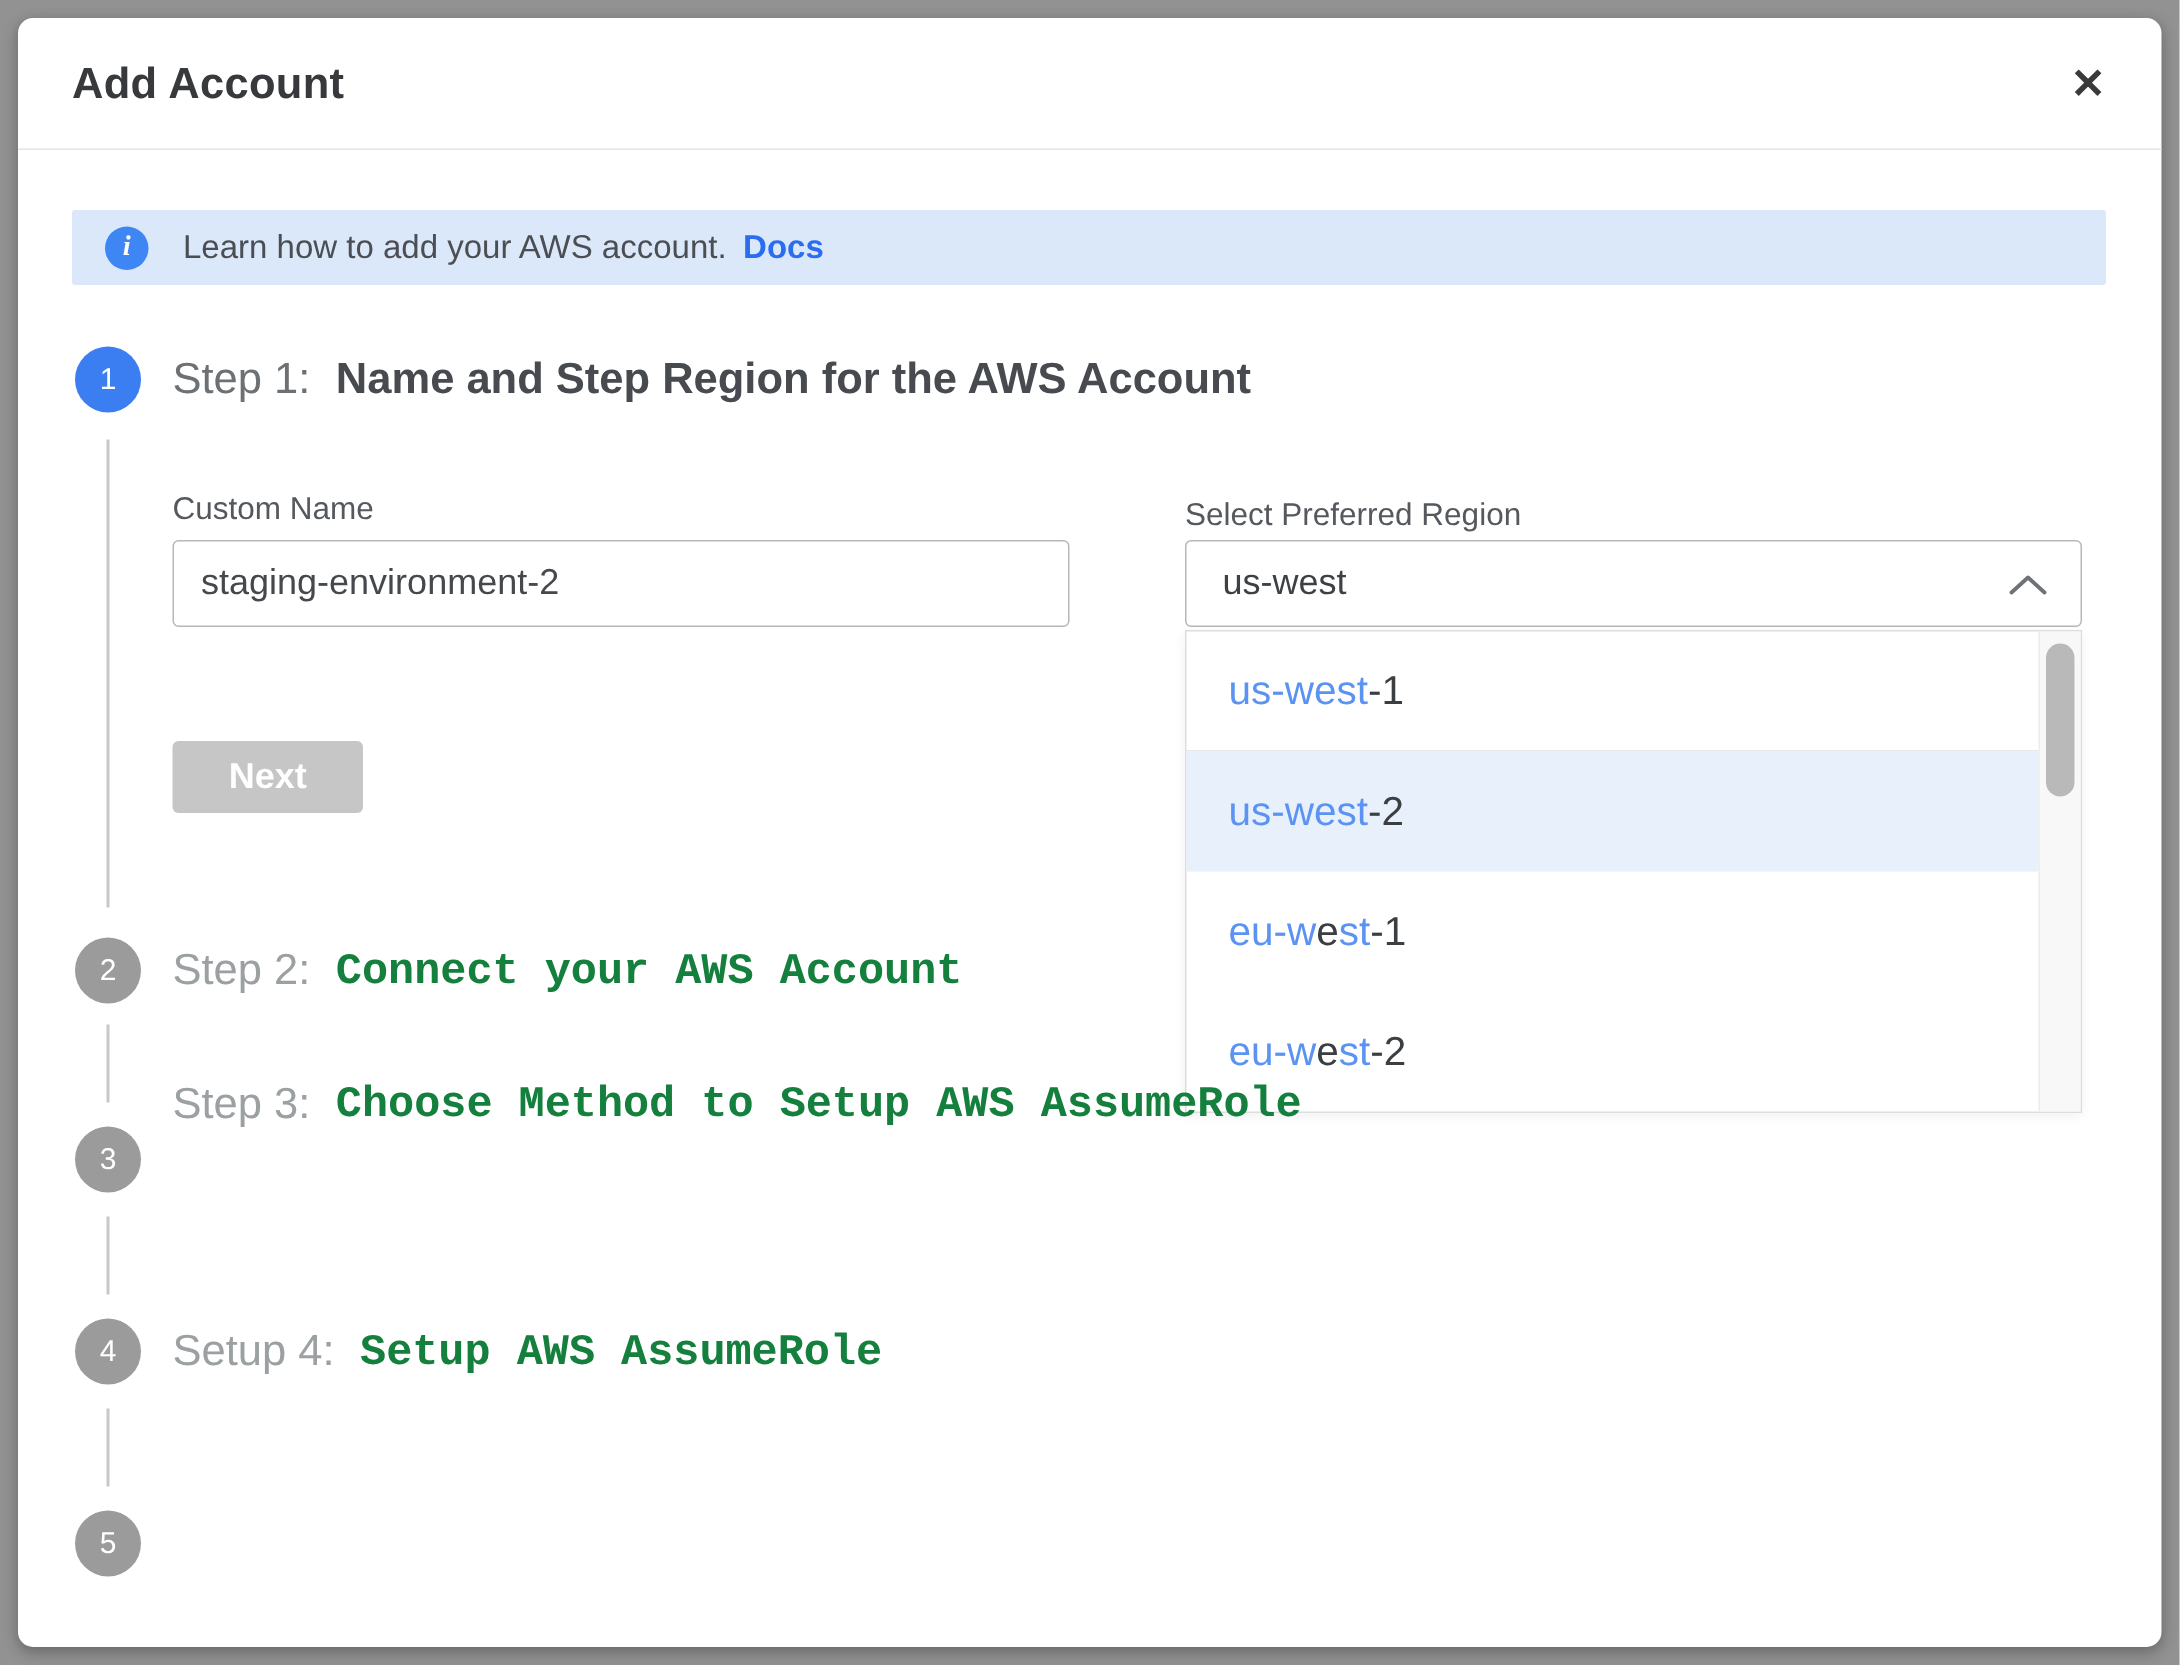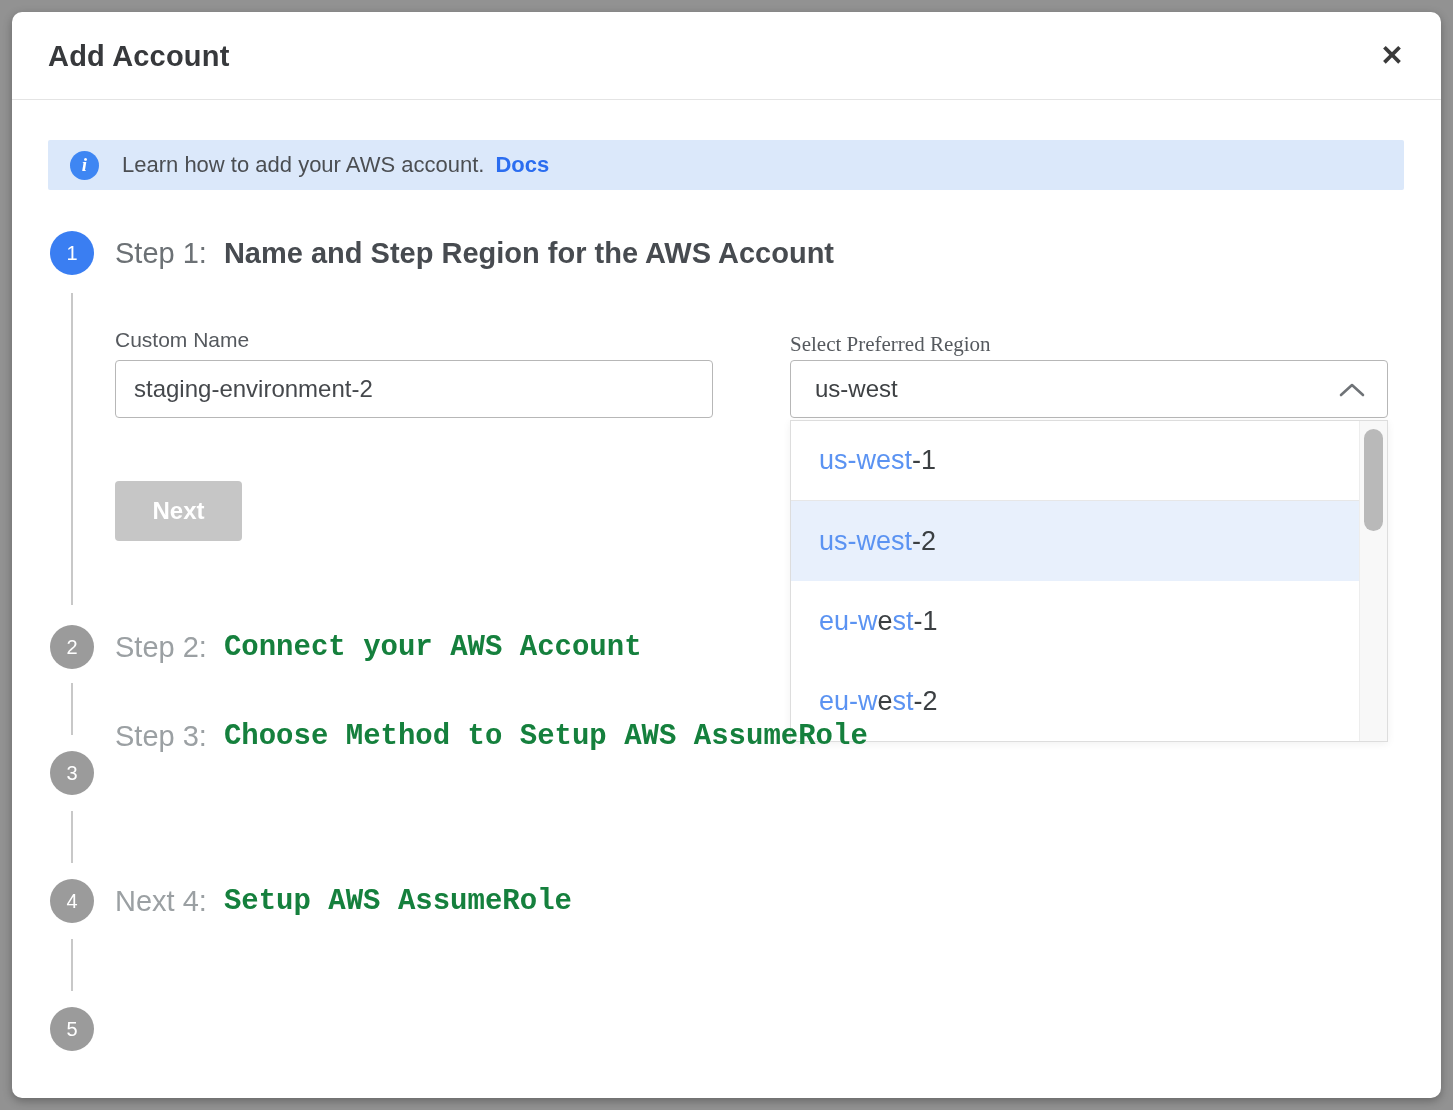--- a/index.html
+++ b/index.html
@@ -75,22 +75,22 @@
   .field-label { position: absolute; font-size: 21px; color: #55595e; }
   .text-input {
     position: absolute; left: 103px; top: 348px;
     width: 598px; height: 58px;
     border: 1px solid #b7b7b7; border-radius: 4px;
     padding: 0 18px; font-size: 24px; color: #45484c;
     font-family: "Liberation Sans", "DejaVu Sans", sans-serif;
     background: #ffffff; outline: none;
   }
   .next-btn {
-    position: absolute; left: 103px; top: 469px;
-    width: 127px; height: 60px;
+    position: absolute; left: 103px; top: 482px;
+    width: 127px; height: 48px;
     background: #c6c6c6; border: none; border-radius: 4px;
     color: #ffffff; font-size: 24px; font-weight: 700;
     font-family: "Liberation Sans", "DejaVu Sans", sans-serif;
     cursor: default;
   }
   .select-box {
     position: absolute; left: 778px; top: 348px;
     width: 598px; height: 58px;
     border: 1px solid #b7b7b7; border-radius: 4px;
     background: #ffffff; cursor: pointer;
@@ -154,21 +154,21 @@
 
   <div class="vline" style="top:281px; height:312px;"></div>
   <div class="vline" style="top:671px; height:52px;"></div>
   <div class="vline" style="top:799px; height:52px;"></div>
   <div class="vline" style="top:927px; height:52px;"></div>
 
   <label class="field-label" style="left:103px; top:316px;">Custom Name</label>
   <input class="text-input" type="text" value="staging-environment-2" style="">
   <button class="next-btn">Next</button>
 
-  <label class="field-label" style="left:778px; top:320px;font-family:Liberation Serif, serif;">Select Preferred Region</label>
+  <label class="field-label" style="left:778px; top:320px;">Select Preferred Region</label>
   <div class="select-box">
     <span class="value">us-west</span>
     <span class="chevron">
       <svg width="26" height="15" viewBox="0 0 26 15">
           <path d="M2 13 L13 3 L24 13" fill="none" stroke="#6f7377" stroke-width="2.6" stroke-linecap="round" stroke-linejoin="round"></path>
         </svg>
     </span>
   </div>
 
   <div class="dropdown">
@@ -212,21 +212,21 @@
   </div>
   <div class="step-heading inactive" style="top:702px;">
     <span class="prefix">Step 3:</span>
     <span class="title">Choose Method to Setup AWS AssumeRole</span>
   </div>
 
   <div class="badge inactive" style="top:867px;">
     <span>4</span>
   </div>
   <div class="step-heading inactive" style="top:867px;">
-    <span class="prefix">Next 4:</span>
+    <span class="prefix">Setup 4:</span>
     <span class="title">Setup AWS AssumeRole</span>
   </div>
 
   <div class="badge inactive" style="top:995px;">
     <span>5</span>
   </div>
 
 </div>
 
 </body></html>

